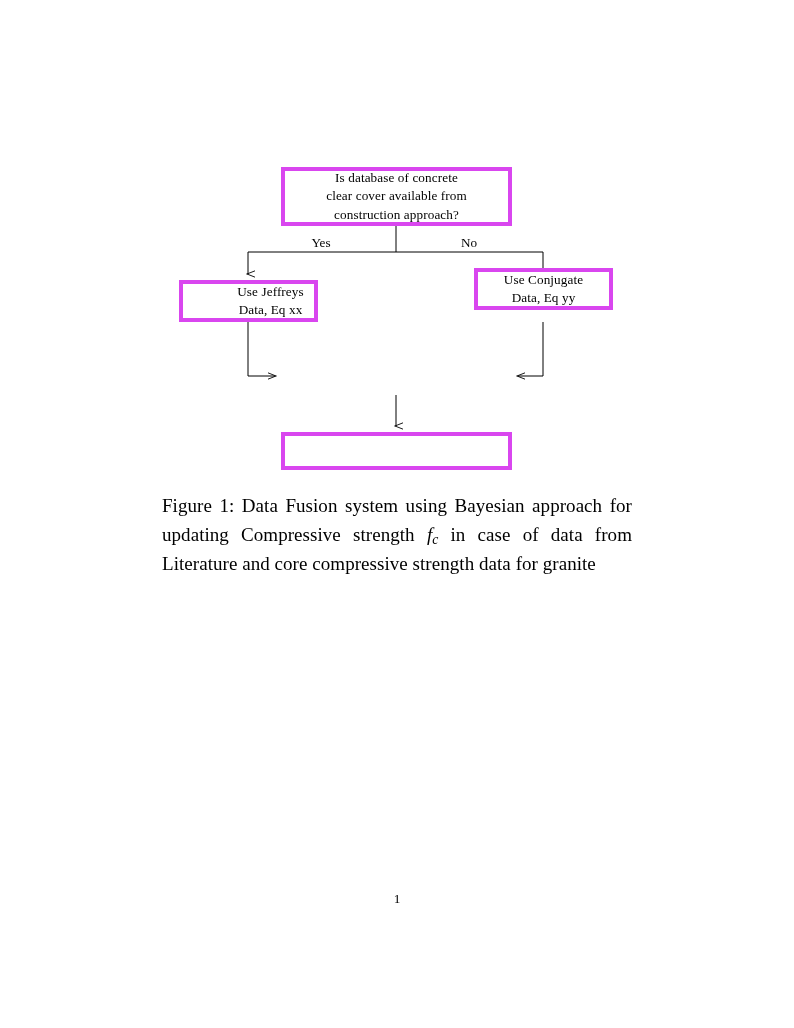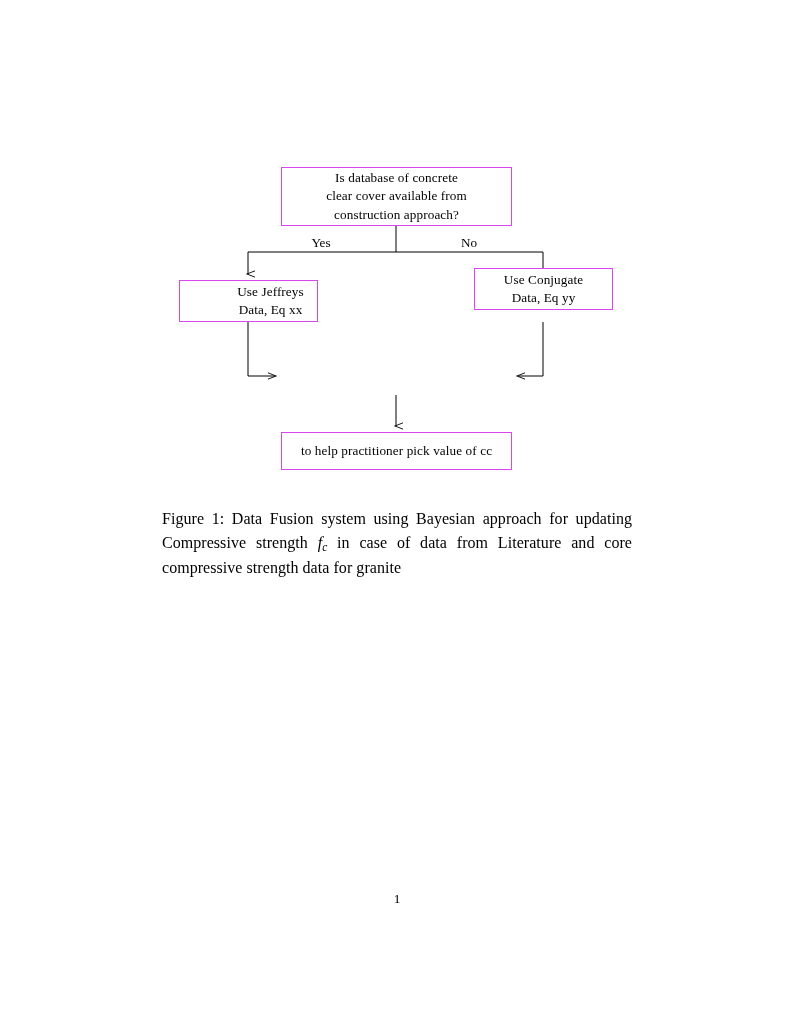--- a/index.html
+++ b/index.html
@@ -29,21 +29,21 @@
     left: 0;
     top: 0;
     width: 794px;
     height: 500px;
     overflow: visible;
   }
 
   .node-box {
     position: absolute;
     box-sizing: border-box;
-    border: 1px solid #d946ef;
+    border: 4px solid #d946ef;
     background: #ffffff;
     display: flex;
     flex-direction: column;
     align-items: center;
     justify-content: center;
     text-align: center;
     font-size: 13.2px;
     line-height: 1.38;
     letter-spacing: 0.1px;
     z-index: 2;
@@ -66,23 +66,23 @@
     z-index: 3;
     background: transparent;
   }
   #label-yes { left: 321px; top: 236px; }
   #label-no  { left: 469px; top: 236px; }
 
   
   #caption {
     position: absolute;
     left: 162px;
-    top: 507px;
+    top: 492px;
     width: 470px;
-    font-size: 16px;
+    font-size: 19px;
     line-height: 1.50;
     text-align: justify;
     text-justify: inter-word;
     letter-spacing: 0.05px;
   }
   #caption .mathvar {
     font-style: italic;
     font-family: "Liberation Serif", "DejaVu Serif", serif;
   }
   #caption .mathsub {
@@ -161,19 +161,18 @@
     <span class="ln">Data, Eq xx</span>
   </div>
 
   <div class="node-box" id="node-conjugate">
     <span class="ln">Use Conjugate</span>
     <span class="ln">Data, Eq yy</span>
   </div>
 
 
   <div class="node-box" id="node-plot">
-    <span class="ln">to help practitioner pick value of cc</span>
   </div>
 </div>
 
 <div id="caption"><span>Figure 1:</span><span> Data Fusion system using Bayesian approach for updating Compressive strength </span><span class="mathvar">f</span><span class="mathsub">c</span><span> in case of data from Literature and core compressive strength data for granite</span></div>
 
 <div id="page-number">1</div>
 
 </body></html>

